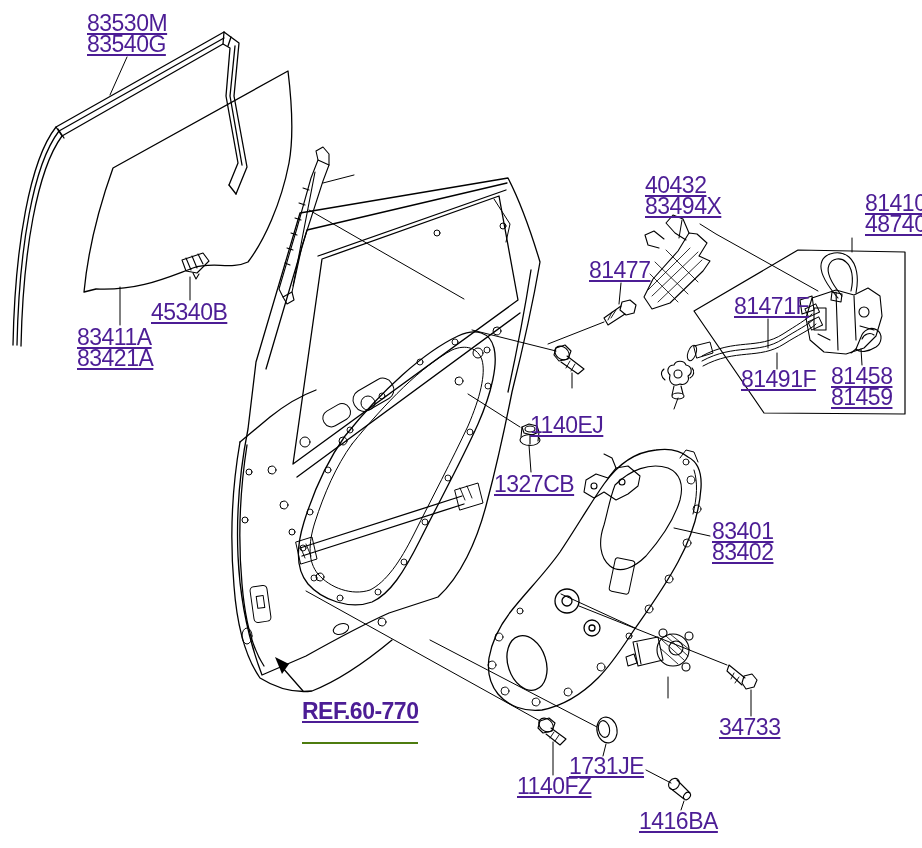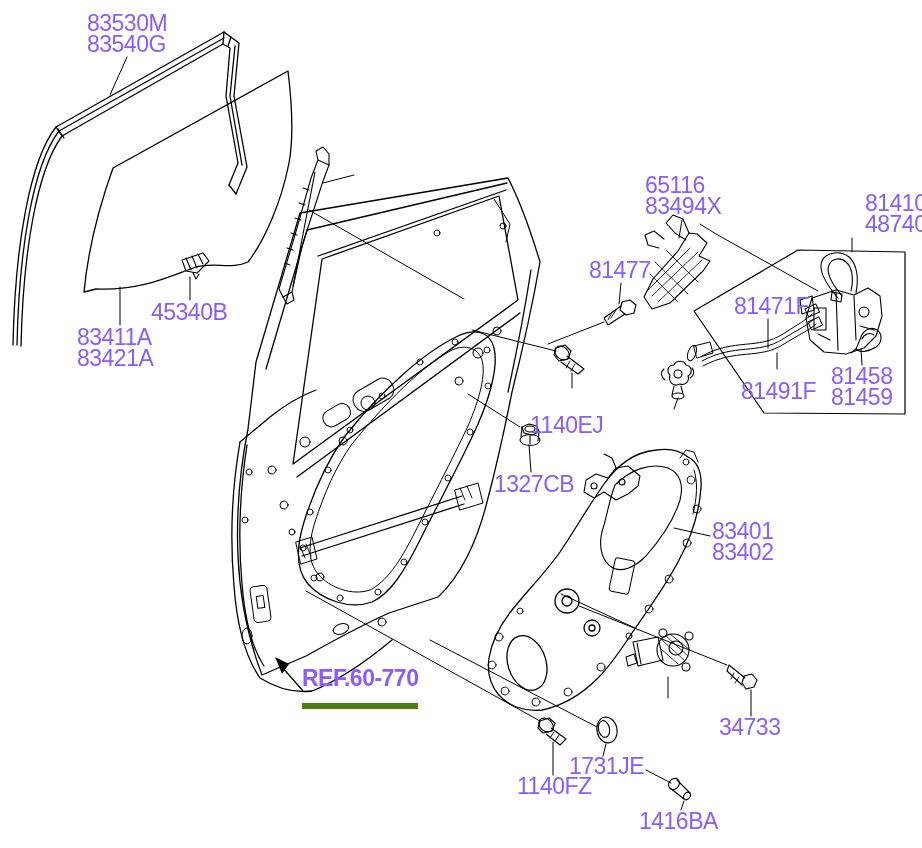--- a/index.html
+++ b/index.html
@@ -2,24 +2,24 @@
 <html><head>
 <meta charset="utf-8">
 <style>
   html,body{margin:0;padding:0;background:#ffffff;}
   #stage{
     position:relative;width:922px;height:848px;background:#ffffff;
     font-family:"Liberation Sans", sans-serif;overflow:hidden;
   }
   #artwork{position:absolute;left:0;top:0;}
   .part-label{
-    position:absolute;color:#8b5cf6;font-size:23px;line-height:21px;
-    letter-spacing:-0.5px;white-space:nowrap;
+    position:absolute;color:#4c1d95;font-size:23px;line-height:21px;
+    letter-spacing:-0.5px;white-space:nowrap;text-decoration:underline;
   }
-  .part-label.underlined{font-weight:bold;border-bottom:6px solid #4d7c0f;padding-bottom:14px;}
+  .part-label.underlined{font-weight:bold;border-bottom:2px solid #4d7c0f;padding-bottom:20px;margin-top:33px;}
 </style>
 </head>
 <body>
 
 <div id="stage">
 
 <svg id="artwork" width="922" height="848" viewBox="0 0 922 848" fill="none" stroke="#000" stroke-width="1.3" stroke-linejoin="round" stroke-linecap="round">
 
   <g>
     <path d="M13,345 C15,245 30,160 56,127 L224,32 L239,43 L234,96 L247,167 L236,194"></path>
@@ -293,34 +293,34 @@
   <div>83540G</div>
 </div>
 <div class="part-label" style="left:151px;top:302px;">
   <div>45340B</div>
 </div>
 <div class="part-label" style="left:77px;top:327px;">
   <div>83411A</div>
   <div>83421A</div>
 </div>
 <div class="part-label" style="left:645px;top:175px;">
-  <div>65116</div>
+  <div>40432</div>
   <div>83494X</div>
 </div>
 <div class="part-label" style="left:821px;top:193px;margin-left:44px;">
   <div>81410</div>
   <div>48740</div>
 </div>
 <div class="part-label" style="left:589px;top:260px;">
   <div>81477</div>
 </div>
 <div class="part-label" style="left:734px;top:296px;">
   <div>81471F</div>
 </div>
-<div class="part-label" style="left:741px;top:369px;margin-top:12px;">
+<div class="part-label" style="left:741px;top:369px;">
   <div>81491F</div>
 </div>
 <div class="part-label" style="left:831px;top:366px;">
   <div>81458</div>
   <div>81459</div>
 </div>
 <div class="part-label" style="left:530px;top:388px;margin-top:27px;">
   <div>1140EJ</div>
 </div>
 <div class="part-label" style="left:494px;top:474px;">

